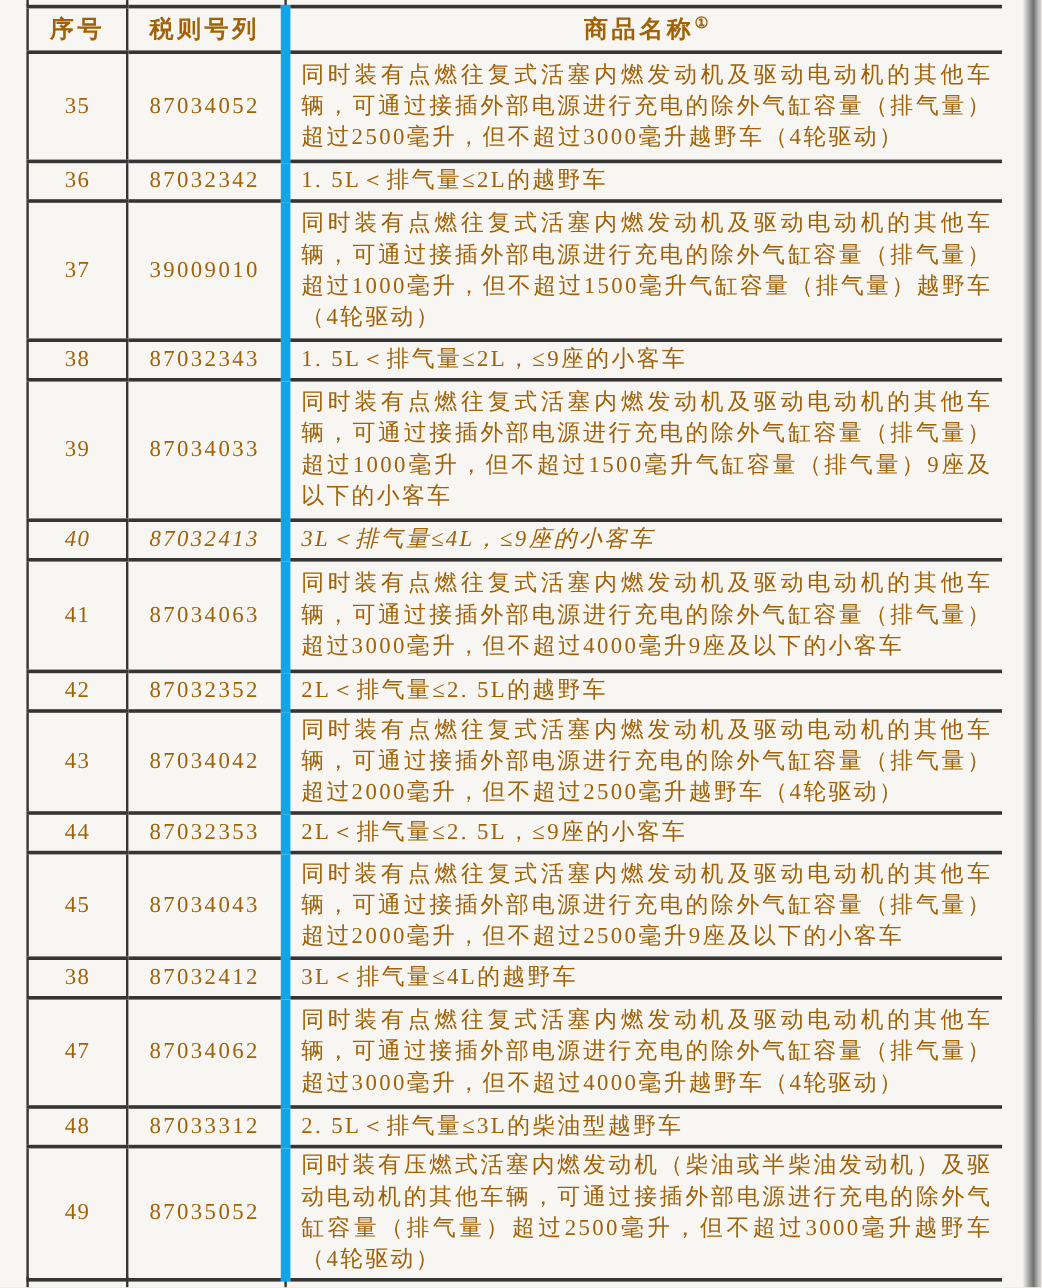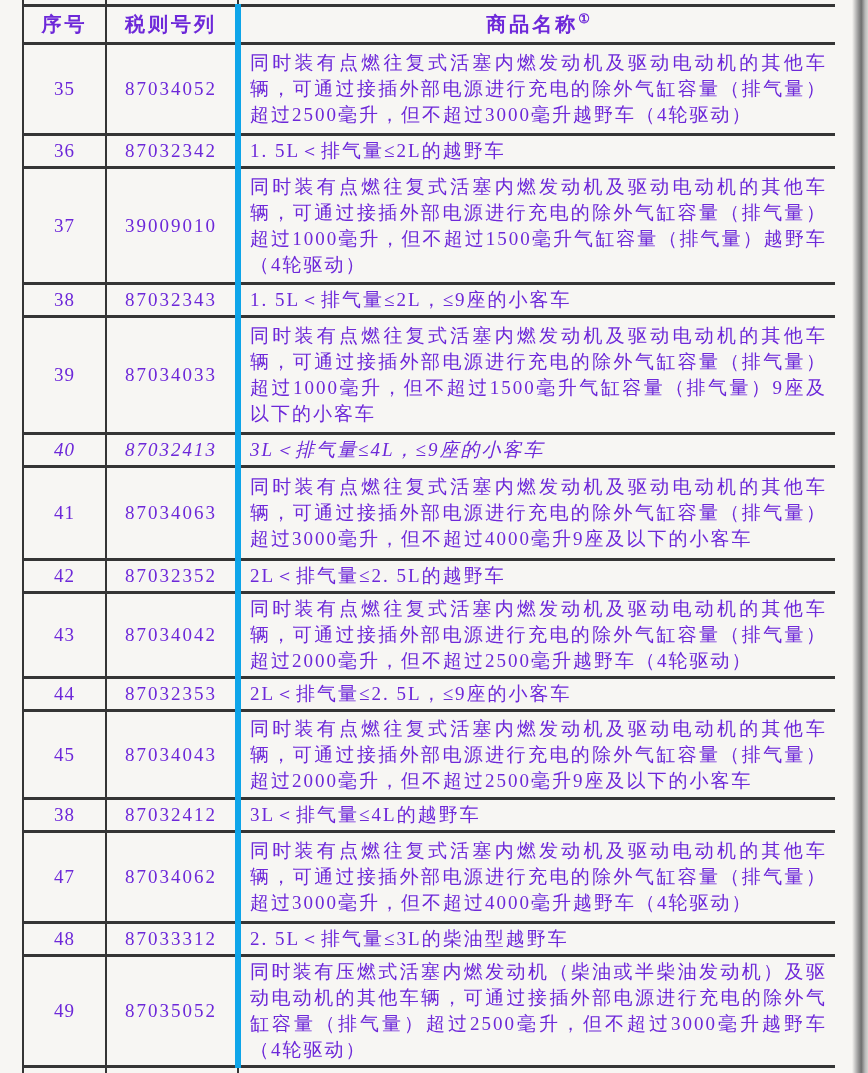--- a/index.html
+++ b/index.html
@@ -7,21 +7,21 @@
     padding: 0;
     background: #e9e8e5;
   }
   .page {
     position: relative;
     width: 868px;
     height: 1073px;
     background: #f7f6f3;
     overflow: hidden;
     font-family: "Liberation Serif", "DejaVu Serif", serif;
-    color: #6d28d9;
+    color: #a16207;
   }
   table.tariff {
     position: absolute;
     left: 22px;
     top: 4px;
     width: 812px;
     border-collapse: collapse;
     table-layout: fixed;
     border-top: 3px solid #353535;
     border-bottom: 3px solid #353535;
@@ -30,21 +30,21 @@
   col.c-index { width: 83px; }
   col.c-code  { width: 132px; }
   col.c-name  { width: 597px; }
   th, td {
     border-top: 3px solid #353535;
     vertical-align: middle;
     font-weight: 400;
     padding: 0;
   }
   th.col-index, td.cell-index { border-right: 2px solid #353535; }
-  th.col-code,  td.cell-code  { border-right: 6px solid #0ea5e9; }
+  th.col-code,  td.cell-code  { border-right: 8px solid #0ea5e9; }
   thead th {
     height: 35px;
     font-size: 20px;
     font-weight: 700;
     text-align: center;
     letter-spacing: 3px;
   }
   thead th sup {
     font-size: 13px;
     letter-spacing: 0;

